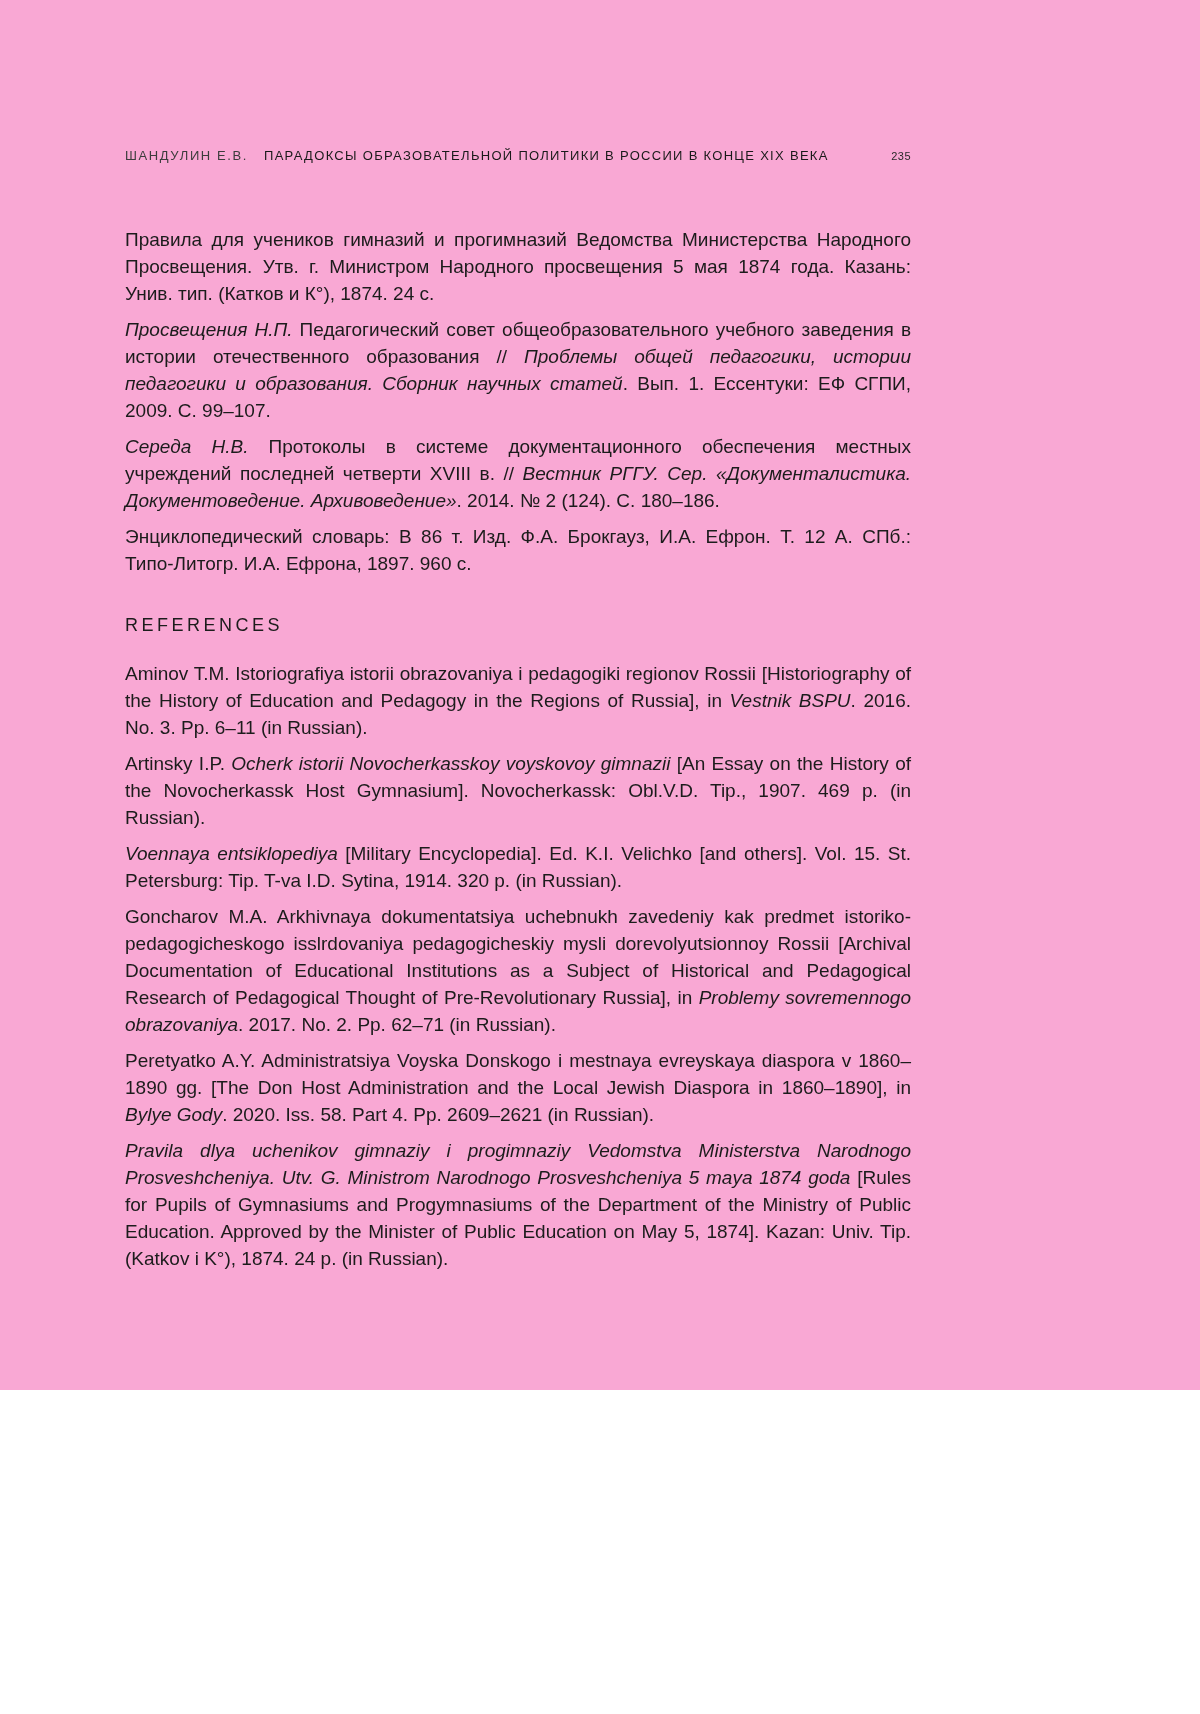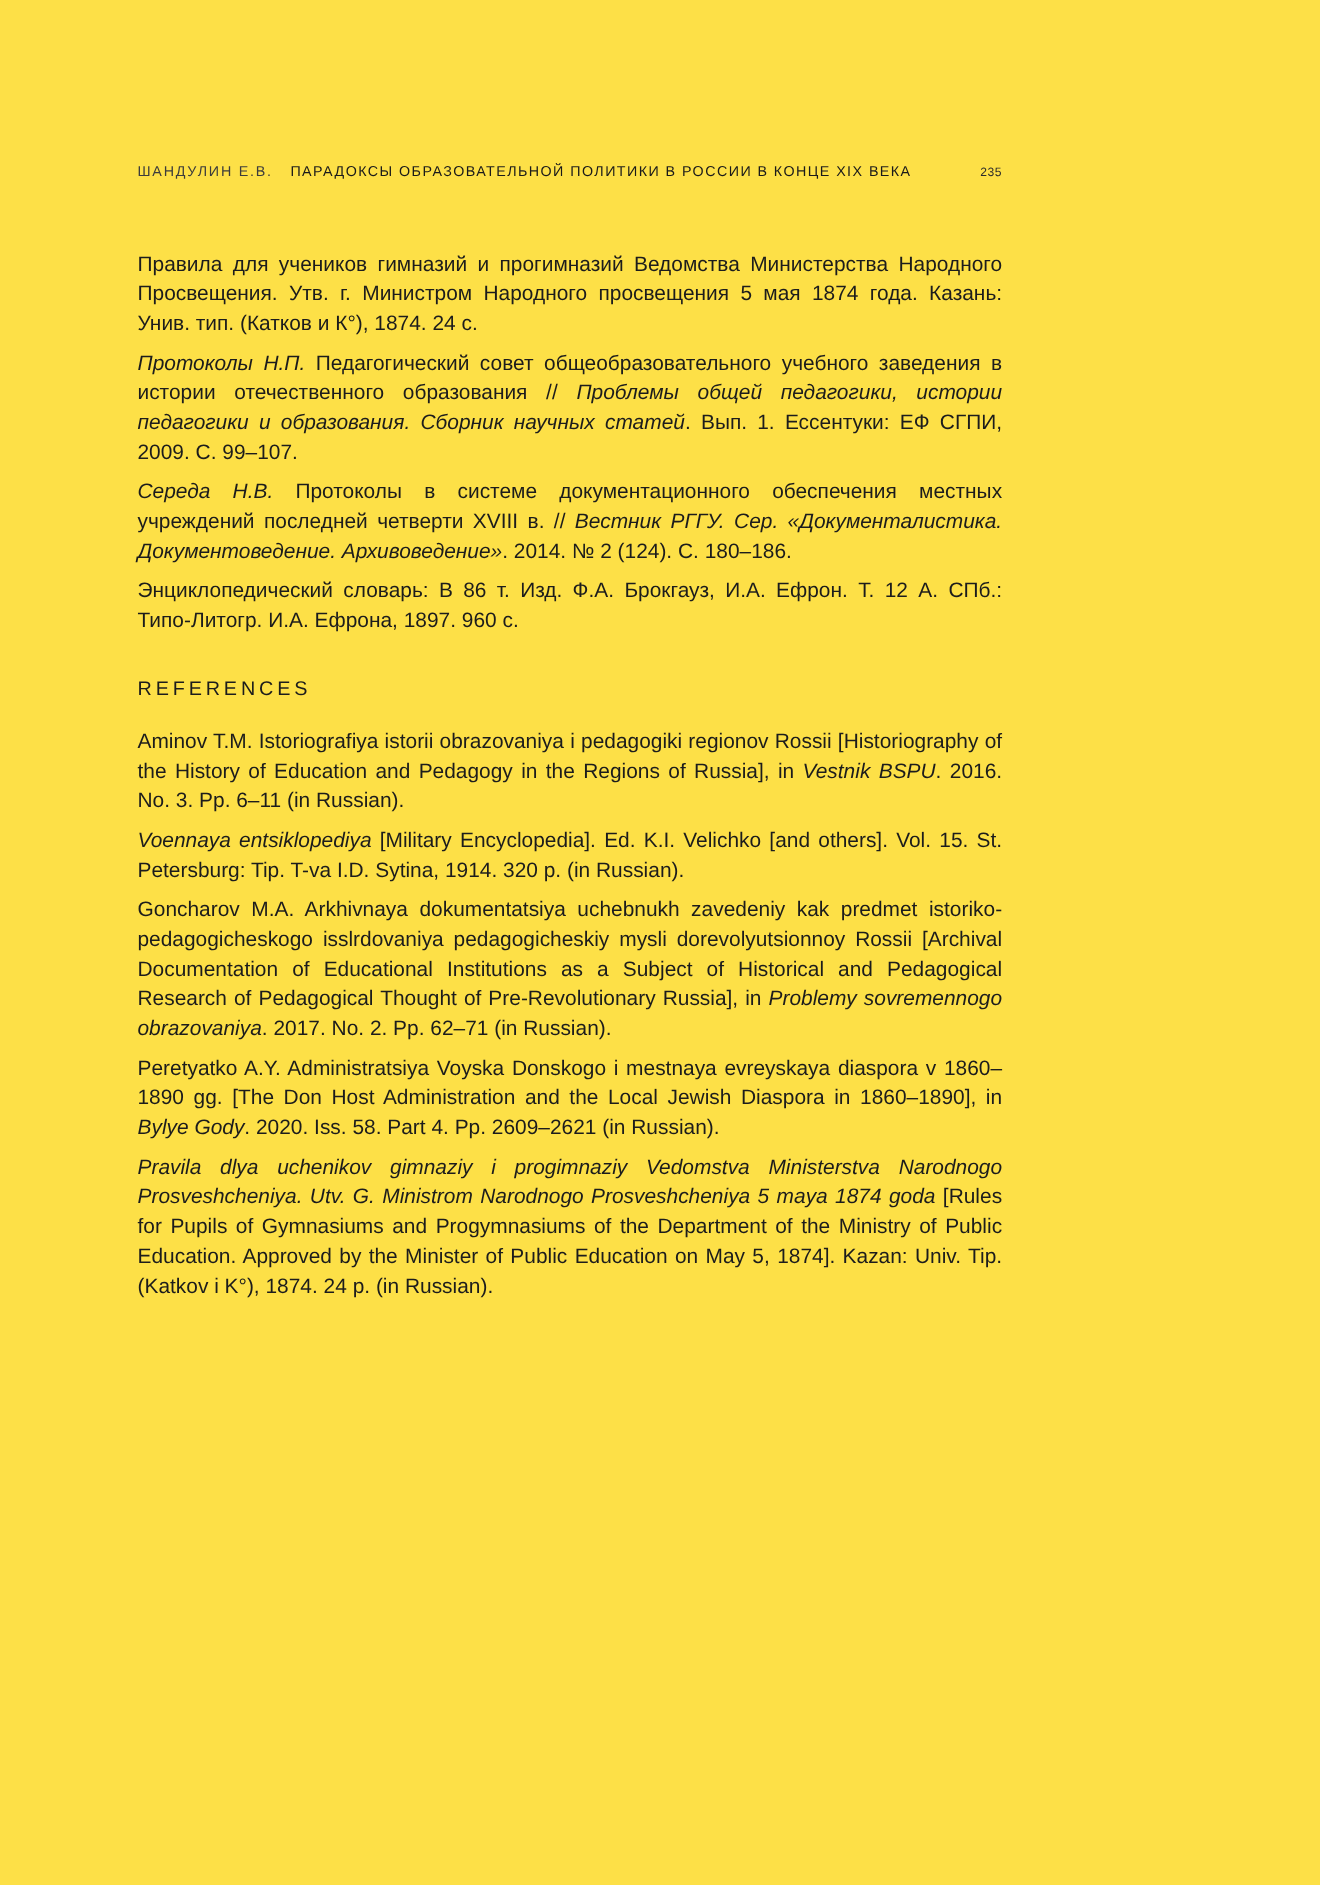--- a/index.html
+++ b/index.html
@@ -3,23 +3,23 @@
 <meta charset="utf-8">
 <style>
   html, body {
     margin: 0;
     padding: 0;
     background: #ffffff;
   }
   .page {
     position: relative;
     width: 1200px;
-    height: 1714px;
+    height: 1390px;
     margin: 0 auto;
-    background: #fde047;
+    background: #f9a8d4;
     font-family: "Liberation Sans", "DejaVu Sans", sans-serif;
     color: #1c1c1c;
     box-sizing: border-box;
   }
   .content {
     position: absolute;
     left: 125px;
     top: 148px;
     width: 786px;
   }
@@ -79,29 +79,30 @@
   <div class="content">
 
     <header class="running-head">
       <span class="rh-author">ШАНДУЛИН Е.В.</span>
       <span class="rh-title">ПАРАДОКСЫ ОБРАЗОВАТЕЛЬНОЙ ПОЛИТИКИ В РОССИИ В КОНЦЕ XIX ВЕКА</span>
       <span class="rh-page">235</span>
     </header>
 
     <section class="entries bibliography-list" id="bibliography-list">
         <p class="entry"><span>Правила для учеников гимназий и прогимназий Ведомства Министерства Народного Просвещения. Утв. г. Министром Народного просвещения 5 мая 1874 года. Казань: Унив. тип. (Катков и К°), 1874. 24 с.</span></p>
-        <p class="entry"><em>Протоколы Н.П.</em><span> Педагогический совет общеобразовательного учебного заведения в истории отечественного образования // </span><em>Проблемы общей педагогики, истории педагогики и образования. Сборник научных статей</em><span>. Вып. 1. Ессентуки: ЕФ СГПИ, 2009. С. 99–107.</span></p>
+        <p class="entry"><em>Просвещения Н.П.</em><span> Педагогический совет общеобразовательного учебного заведения в истории отечественного образования // </span><em>Проблемы общей педагогики, истории педагогики и образования. Сборник научных статей</em><span>. Вып. 1. Ессентуки: ЕФ СГПИ, 2009. С. 99–107.</span></p>
         <p class="entry"><em>Середа Н.В.</em><span> Протоколы в системе документационного обеспечения местных учреждений последней четверти XVIII в. // </span><em>Вестник РГГУ. Сер. «Документалистика. Документоведение. Архивоведение»</em><span>. 2014. № 2 (124). С. 180–186.</span></p>
         <p class="entry"><span>Энциклопедический словарь: В 86 т. Изд. Ф.А. Брокгауз, И.А. Ефрон. Т. 12 А. СПб.: Типо-Литогр. И.А. Ефрона, 1897. 960 с.</span></p>
       </section>
 
     <h2 class="refs-heading">REFERENCES</h2>
 
     <section class="references-list" id="references-list">
         <p class="entry"><span>Aminov T.M. Istoriografiya istorii obrazovaniya i pedagogiki regionov Rossii [Historiography of the History of Education and Pedagogy in the Regions of Russia], in </span><em>Vestnik BSPU</em><span>. 2016. No. 3. Pp. 6–11 (in Russian).</span></p>
+        <p class="entry"><span>Artinsky I.P. </span><em>Ocherk istorii Novocherkasskoy voyskovoy gimnazii</em><span> [An Essay on the History of the Novocherkassk Host Gymnasium]. Novocherkassk: Obl.V.D. Tip., 1907. 469 p. (in Russian).</span></p>
         <p class="entry"><em>Voennaya entsiklopediya</em><span> [Military Encyclopedia]. Ed. K.I. Velichko [and others]. Vol. 15. St. Petersburg: Tip. T-va I.D. Sytina, 1914. 320 p. (in Russian).</span></p>
         <p class="entry"><span>Goncharov M.A. Arkhivnaya dokumentatsiya uchebnukh zavedeniy kak predmet istoriko-pedagogicheskogo isslrdovaniya pedagogicheskiy mysli dorevolyutsionnoy Rossii [Archival Documentation of Educational Institutions as a Subject of Historical and Pedagogical Research of Pedagogical Thought of Pre-Revolutionary Russia], in </span><em>Problemy sovremennogo obrazovaniya</em><span>. 2017. No. 2. Pp. 62–71 (in Russian).</span></p>
         <p class="entry"><span>Peretyatko A.Y. Administratsiya Voyska Donskogo i mestnaya evreyskaya diaspora v 1860–1890 gg. [The Don Host Administration and the Local Jewish Diaspora in 1860–1890], in </span><em>Bylye Gody</em><span>. 2020. Iss. 58. Part 4. Pp. 2609–2621 (in Russian).</span></p>
         <p class="entry"><em>Pravila dlya uchenikov gimnaziy i progimnaziy Vedomstva Ministerstva Narodnogo Prosveshcheniya. Utv. G. Ministrom Narodnogo Prosveshcheniya 5 maya 1874 goda</em><span> [Rules for Pupils of Gymnasiums and Progymnasiums of the Department of the Ministry of Public Education. Approved by the Minister of Public Education on May 5, 1874]. Kazan: Univ. Tip. (Katkov i K°), 1874. 24 p. (in Russian).</span></p>
       </section>
 
   </div>
 </div>
 
 </body></html>

